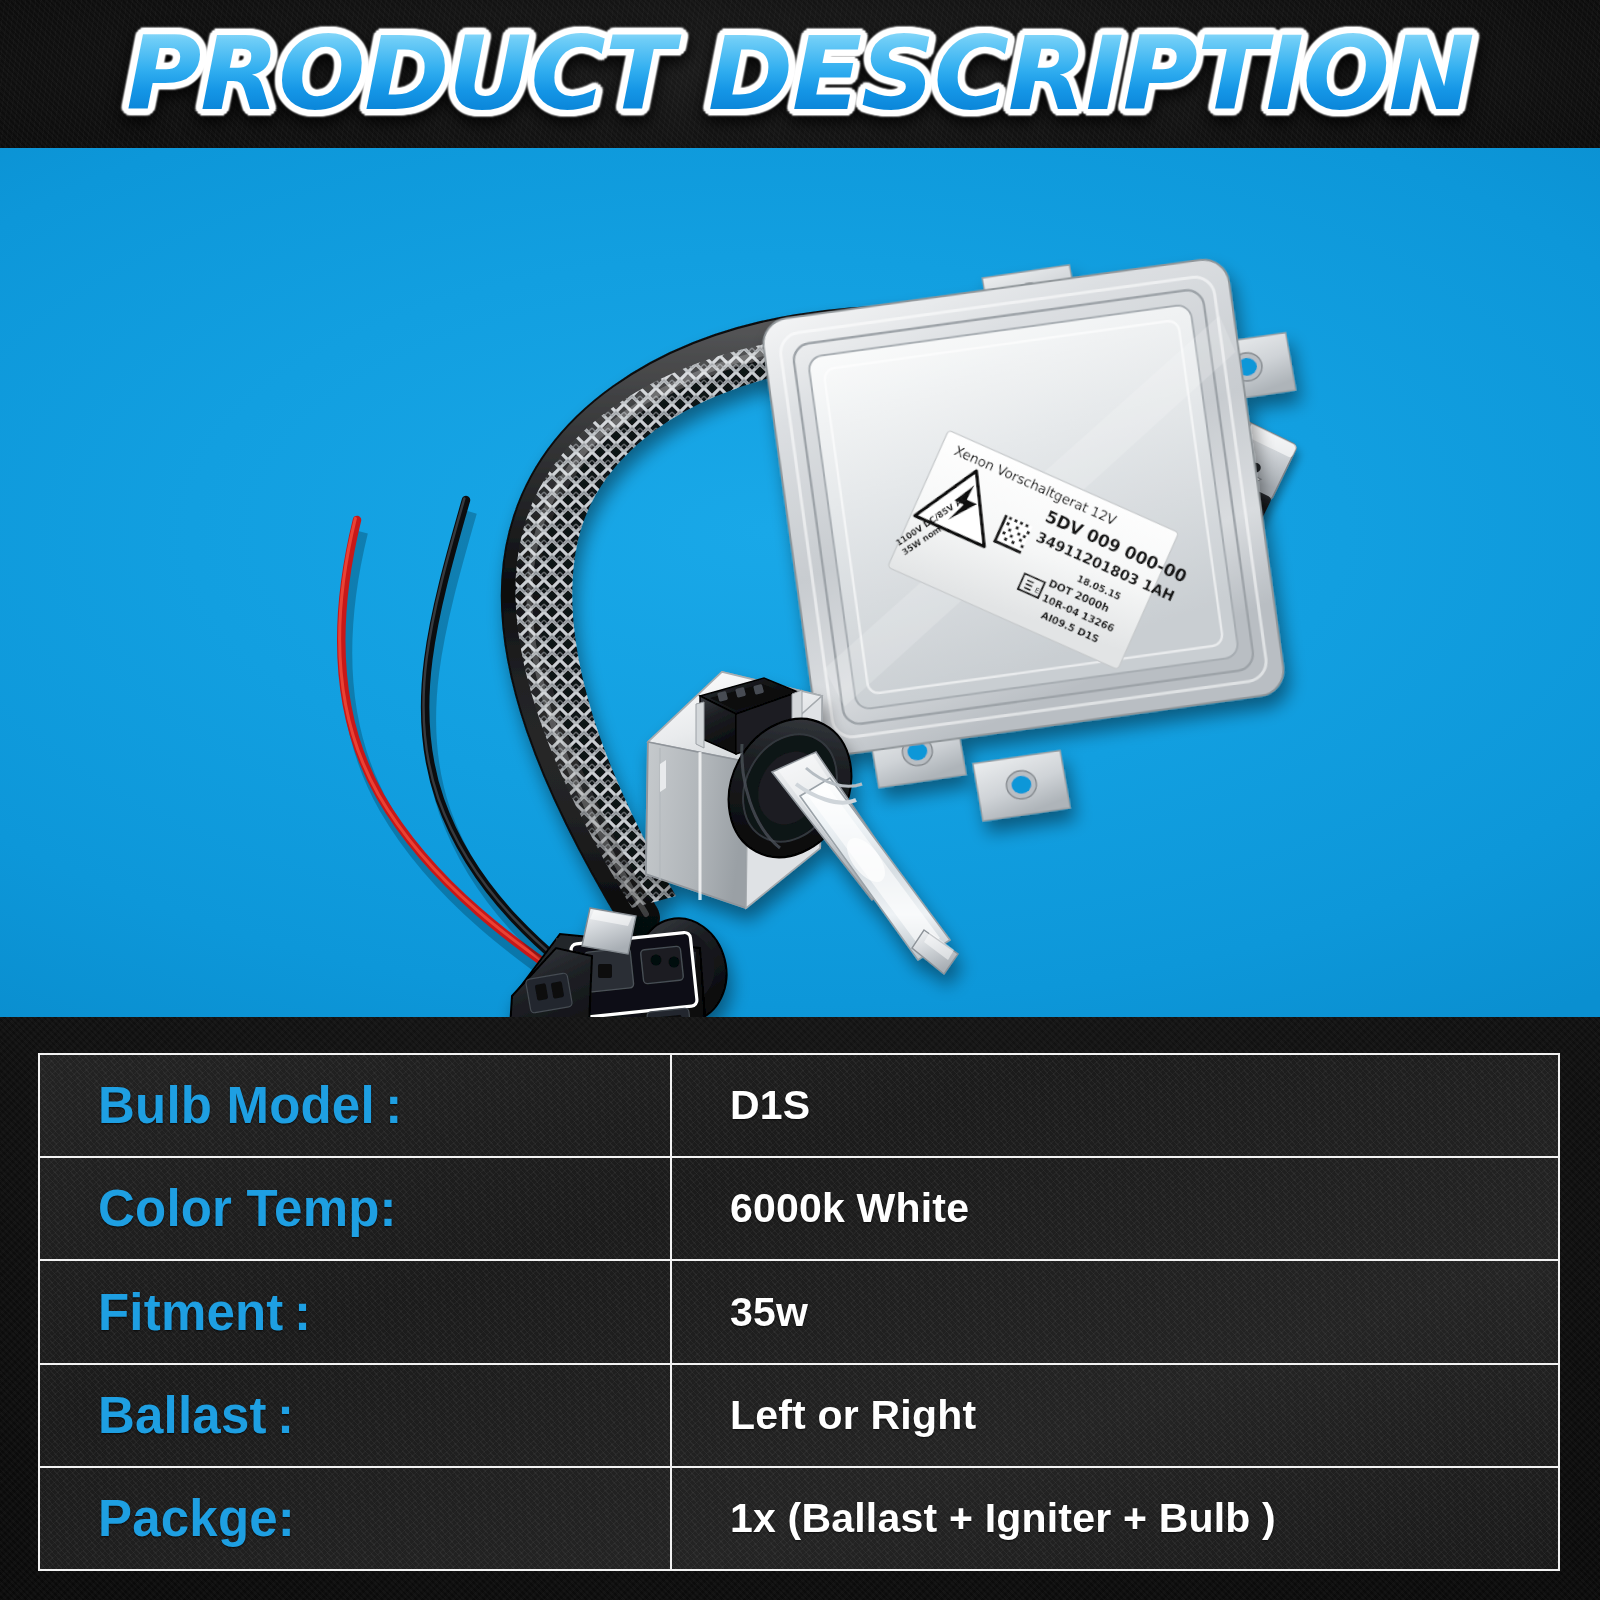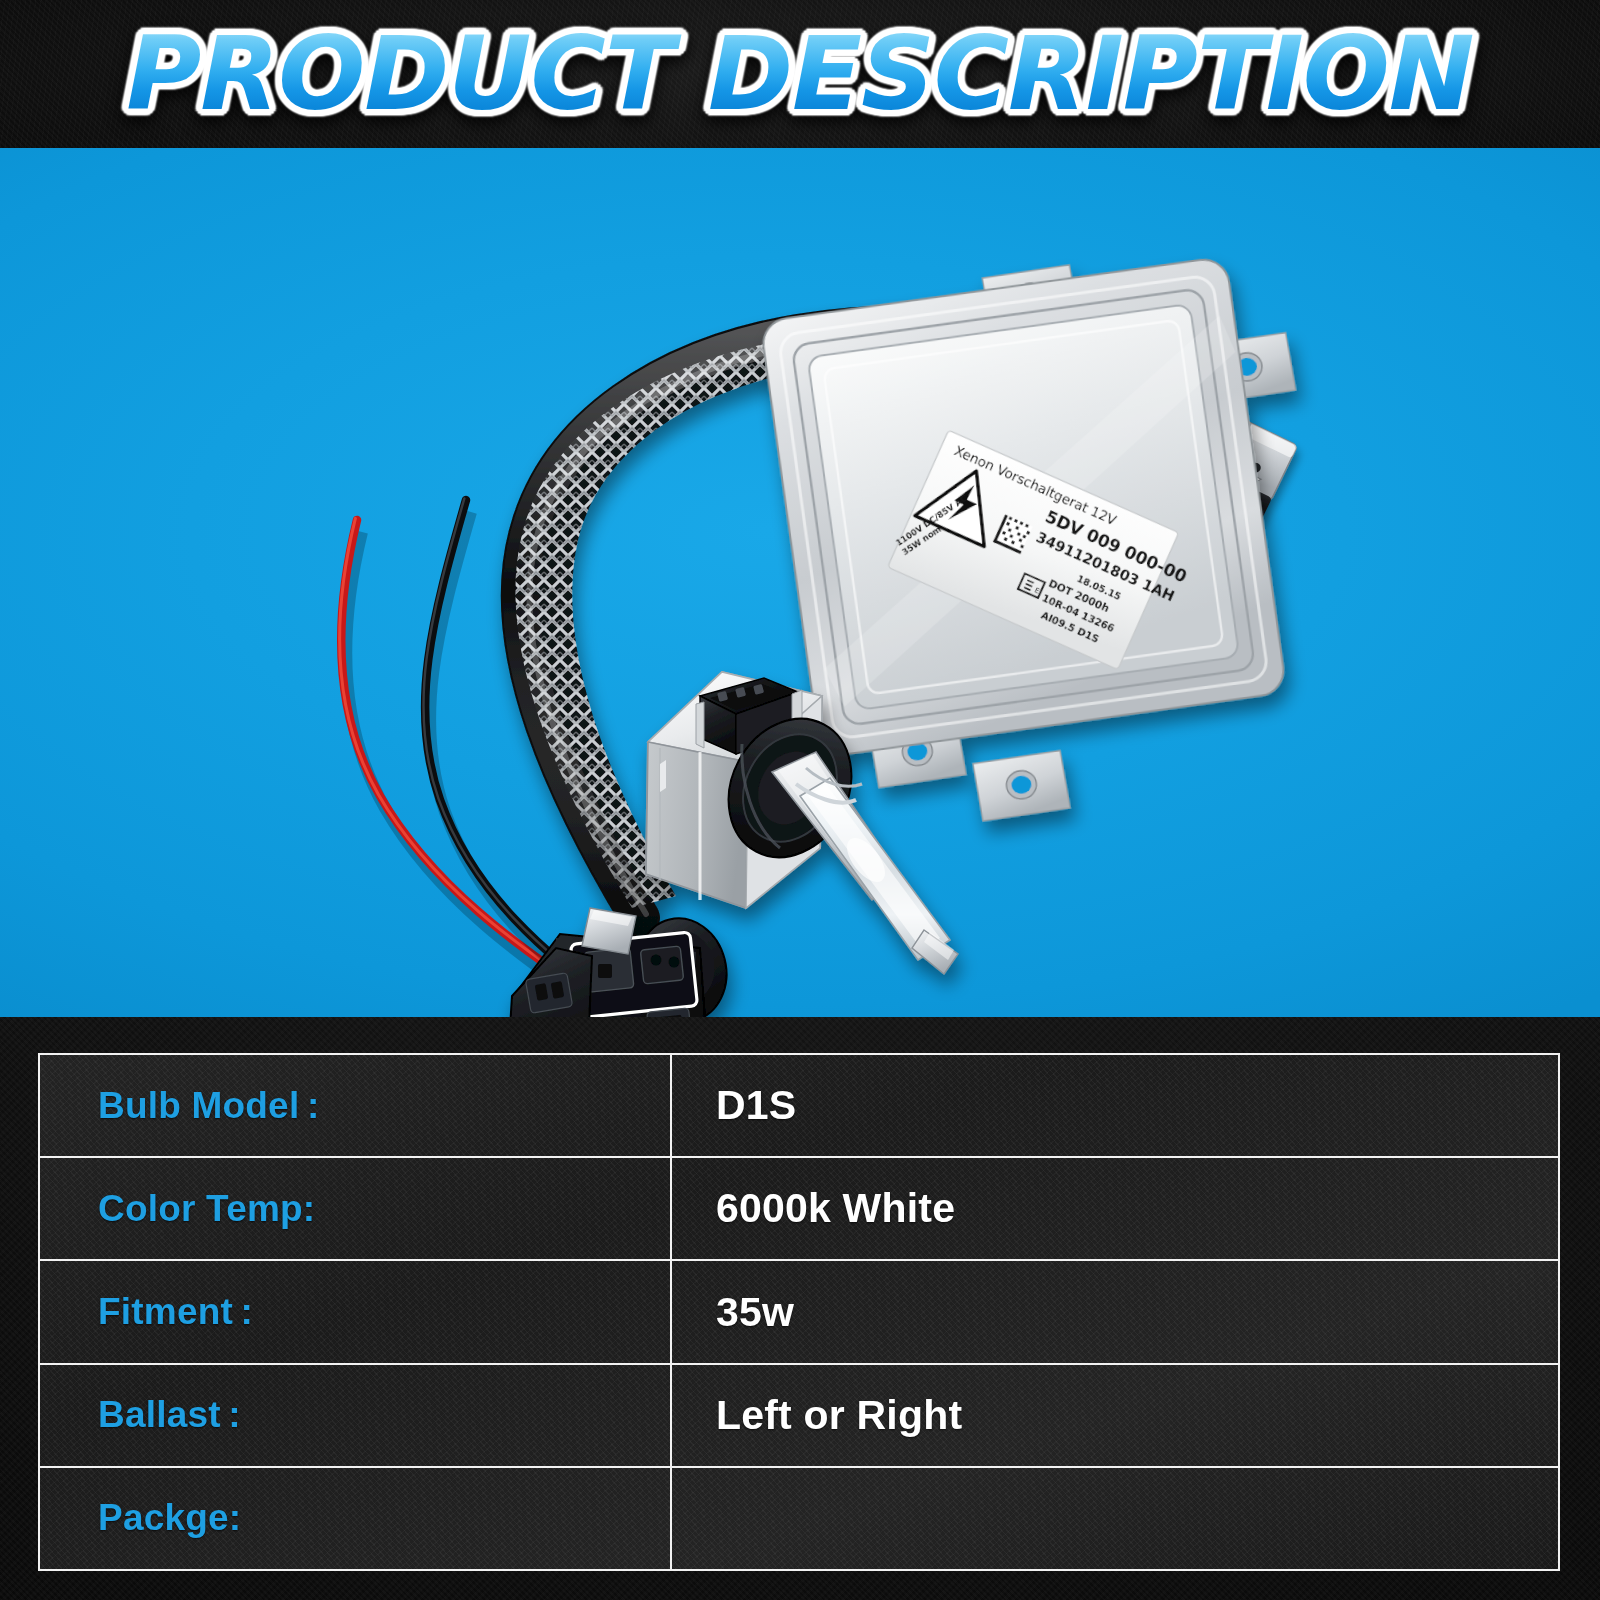--- a/index.html
+++ b/index.html
@@ -93,25 +93,25 @@
   .spec-label-cell {
     width:632px;
     flex:0 0 632px;
     border-right:2px solid #f2f2f2;
     display:flex; align-items:center;
     padding-left:58px;
   }
   .spec-value-cell {
     flex:1 1 auto;
     display:flex; align-items:center;
-    padding-left:44px;
+    padding-left:58px;
   }
   .spec-label {
     color:#1e9fe2;
-    font-size:37px;
+    font-size:51px;
     font-weight:700;
     letter-spacing:.2px;
     white-space:nowrap;
     text-shadow:0 1px 2px rgba(0,0,0,.7);
   }
   .spec-value {
     color:#ffffff;
     font-size:41px;
     font-weight:700;
     letter-spacing:.2px;
@@ -474,16 +474,19 @@
       <div class="spec-value-cell">
         <span class="spec-value">Left or Right</span>
       </div>
     </div>
 
 
     <div class="spec-row">
       <div class="spec-label-cell">
         <span class="spec-label">Packge:</span>
       </div>
+      <div class="spec-value-cell">
+        <span class="spec-value">1x (Ballast + Igniter + Bulb )</span>
+      </div>
     </div>
 
   </div>
 </div>
 
 </body></html>

